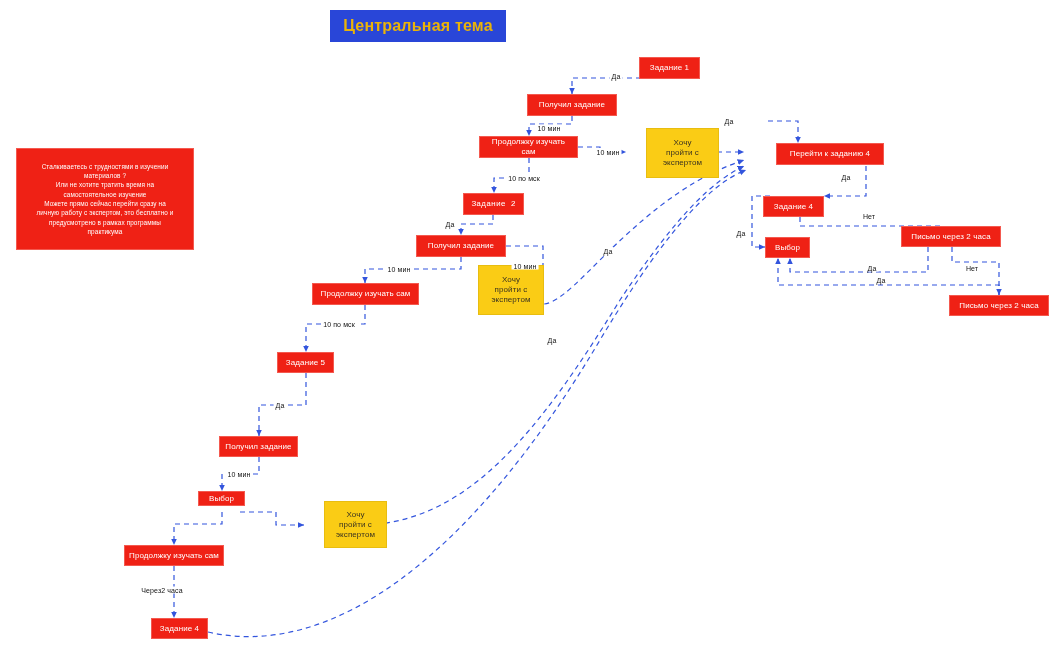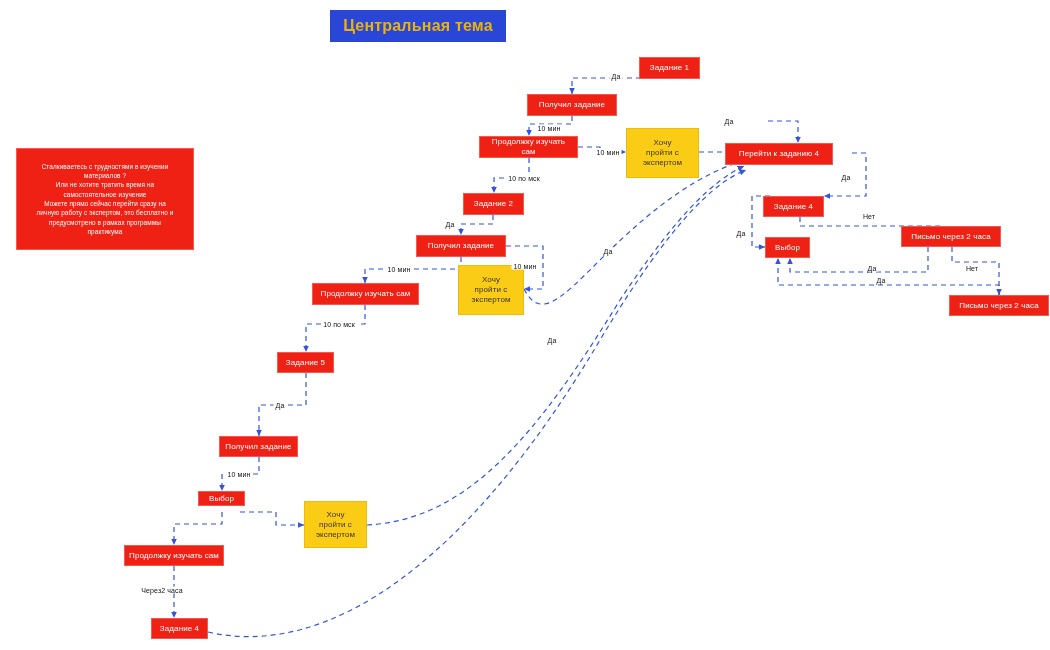--- a/index.html
+++ b/index.html
@@ -12,21 +12,21 @@
   svg#edges{position:absolute;left:0;top:0;width:1050px;height:650px;pointer-events:none;}
 
   .node{
     position:absolute;box-sizing:border-box;
     display:flex;align-items:center;justify-content:center;text-align:center;
     color:#ffffff;line-height:1.25;
     font-size:8px;font-weight:400;letter-spacing:.1px;
     padding:2px 4px;
   }
   .node.red{background:#ef2115;border:1px solid #f4594f;}
-  .node.yellow{background:#facc15;border:1px solid #e8bd10;color:#3a3320;}
+  .node.yellow{background:#facc15;border:1px solid #e8bd10;color:#3a3320;margin-left:20px;}
   .node.blue{
     background:#2946d8;border:none;color:#eab308;
     font-size:16px;font-weight:bold;letter-spacing:.2px;
   }
   .node.note{
     background:#ef2115;border:1px solid #f4594f;color:#ffffff;
     font-size:6.4px;line-height:1.45;padding:6px 7px;
     align-items:center;justify-content:center;
   }
   .node.note span{display:block;}
@@ -85,21 +85,21 @@
       </div>
       <div class="node red" style="left: 479px; top: 136px; width: 99px; height: 22px;">
         <span style="white-space: pre-line;">Продолжку изучать сам</span>
       </div>
       <div class="node yellow" style="left: 626px; top: 128px; width: 73px; height: 50px;">
         <span style="white-space: pre-line;">Хочу
 пройти с
 экспертом</span>
       </div>
       <div class="node red" style="left: 463px; top: 193px; width: 61px; height: 22px;">
-        <span style="white-space: pre-line;">Задание 2</span>
+        <span style="white-space: pre-line; font-family: Liberation Mono, monospace;">Задание 2</span>
       </div>
       <div class="node red" style="left: 416px; top: 235px; width: 90px; height: 22px;">
         <span style="white-space: pre-line;">Получил задание</span>
       </div>
       <div class="node yellow" style="left: 458px; top: 265px; width: 66px; height: 50px;">
         <span style="white-space: pre-line;">Хочу
 пройти с
 экспертом</span>
       </div>
       <div class="node red" style="left: 312px; top: 283px; width: 107px; height: 22px;">
@@ -118,21 +118,21 @@
         <span style="white-space: pre-line;">Хочу
 пройти с
 экспертом</span>
       </div>
       <div class="node red" style="left: 124px; top: 545px; width: 100px; height: 21px;">
         <span style="white-space: pre-line;">Продолжку изучать сам</span>
       </div>
       <div class="node red" style="left: 151px; top: 618px; width: 57px; height: 21px;">
         <span style="white-space: pre-line;">Задание 4</span>
       </div>
-      <div class="node red" style="left: 725px; top: 143px; width: 108px; height: 22px;">
+      <div class="node red" style="left: 776px; top: 143px; width: 108px; height: 22px;">
         <span style="white-space: pre-line;">Перейти к заданию 4</span>
       </div>
       <div class="node red" style="left: 763px; top: 196px; width: 61px; height: 21px;">
         <span style="white-space: pre-line;">Задание 4</span>
       </div>
       <div class="node red" style="left: 765px; top: 237px; width: 45px; height: 21px;">
         <span style="white-space: pre-line;">Выбор</span>
       </div>
       <div class="node red" style="left: 901px; top: 226px; width: 100px; height: 21px;">
         <span style="white-space: pre-line;">Письмо через 2 часа</span>

